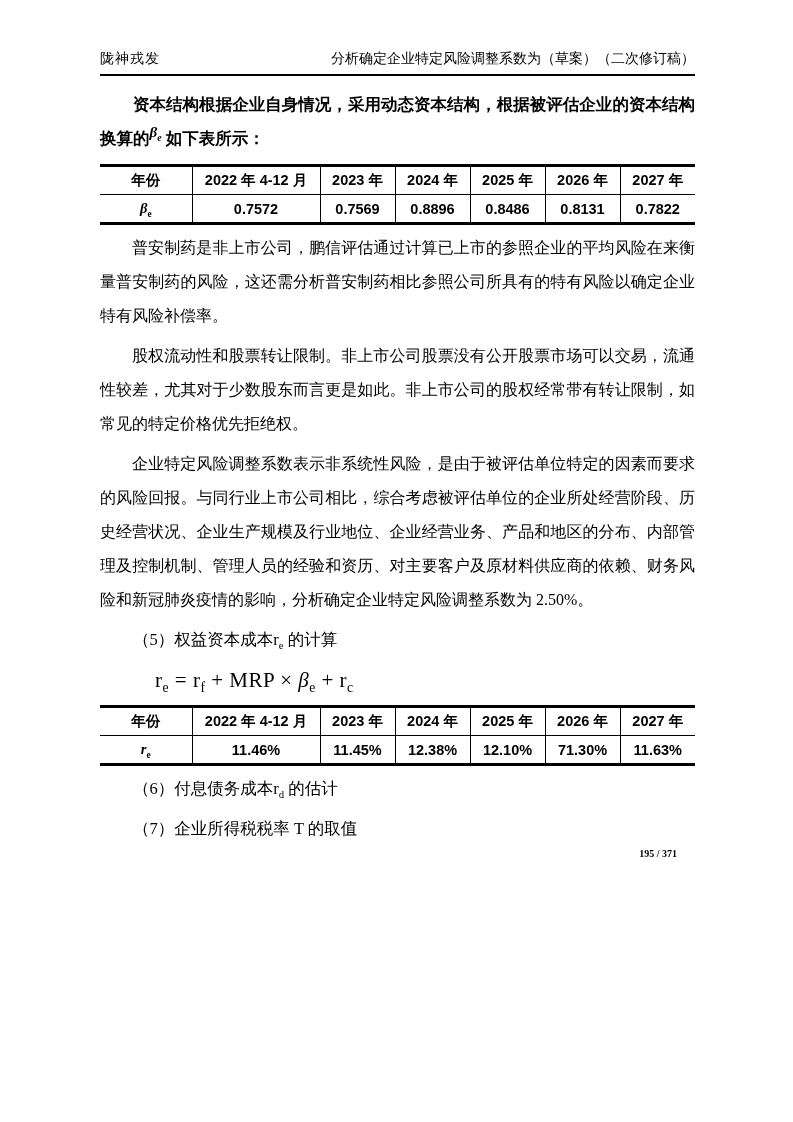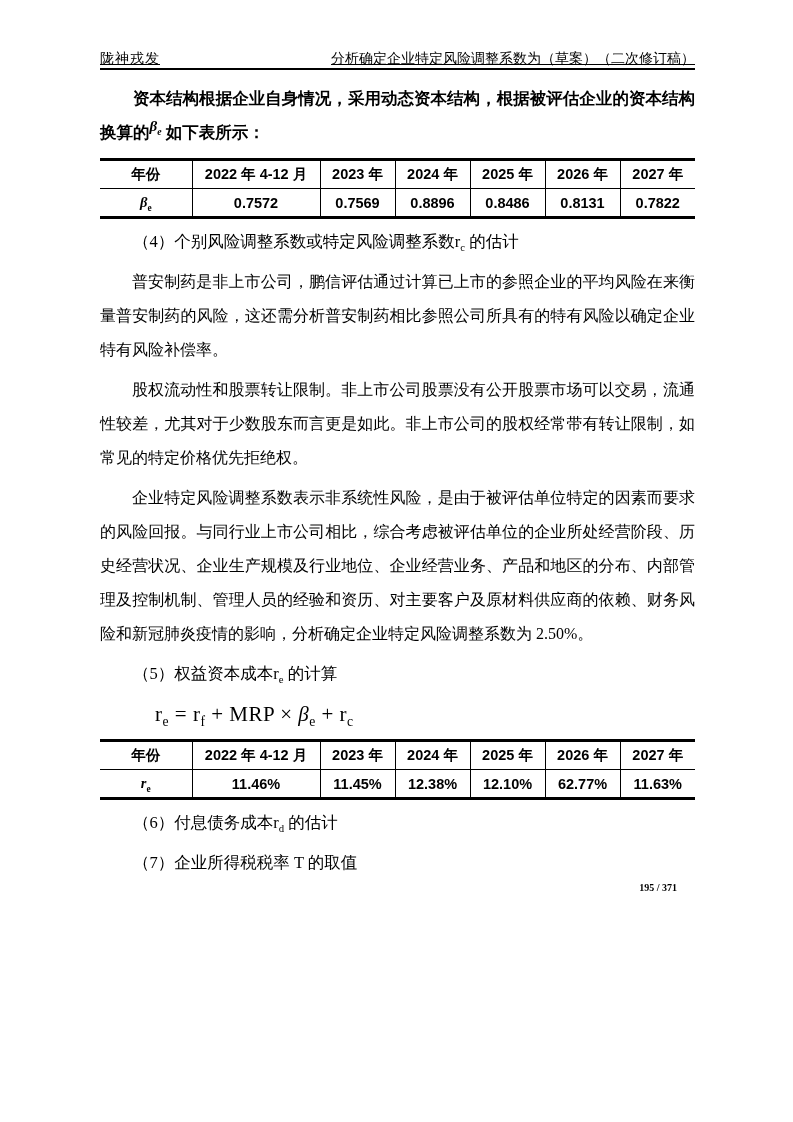--- a/index.html
+++ b/index.html
@@ -13,22 +13,22 @@
     color: #000000;
     font-family: "Liberation Serif", "DejaVu Serif", serif;
     padding: 50px 98px 0 100px;
     overflow: hidden;
   }
   .doc-header {
     display: flex;
     justify-content: space-between;
     align-items: flex-end;
     font-size: 14px;
+    padding-bottom: 6px;
     border-bottom: 2px solid #000000;
-    text-decoration: underline;
   }
   .hdr-left { letter-spacing: 1px; }
   .intro {
     margin-top: 12px;
     font-size: 16.5px;
     font-weight: 700;
     line-height: 34px;
     text-align: justify;
     text-indent: 2em;
   }
@@ -136,21 +136,20 @@
         <td>0.7572</td>
         <td>0.7569</td>
         <td>0.8896</td>
         <td>0.8486</td>
         <td>0.8131</td>
         <td>0.7822</td>
       </tr>
     </tbody>
   </table>
 
-  <p class="heading"><span>（4）个别风险调整系数或特定风险调整系数r</span><sub>c</sub><span> 的估计</span></p>
 
   <p class="body-par">普安制药是非上市公司，鹏信评估通过计算已上市的参照企业的平均风险在来衡量普安制药的风险，这还需分析普安制药相比参照公司所具有的特有风险以确定企业特有风险补偿率。</p>
 
   <p class="body-par">股权流动性和股票转让限制。非上市公司股票没有公开股票市场可以交易，流通性较差，尤其对于少数股东而言更是如此。非上市公司的股权经常带有转让限制，如常见的特定价格优先拒绝权。</p>
 
   <p class="body-par">企业特定风险调整系数表示非系统性风险，是由于被评估单位特定的因素而要求的风险回报。与同行业上市公司相比，综合考虑被评估单位的企业所处经营阶段、历史经营状况、企业生产规模及行业地位、企业经营业务、产品和地区的分布、内部管理及控制机制、管理人员的经验和资历、对主要客户及原材料供应商的依赖、财务风险和新冠肺炎疫情的影响，分析确定企业特定风险调整系数为 2.50%。</p>
 
   <p class="heading"><span>（5）权益资本成本r</span><sub>e</sub><span> 的计算</span></p>
 
   <p class="formula"><span>r</span><sub>e</sub><span> = r</span><sub>f</sub><span> + MRP × </span><span class="beta">β</span><sub>e</sub><span> + r</span><sub>c</sub></p>
@@ -176,21 +175,21 @@
         <th>2027 年</th>
       </tr>
     </thead>
     <tbody>
       <tr>
         <td class="row-label"><span>r</span><sub>e</sub></td>
         <td>11.46%</td>
         <td>11.45%</td>
         <td>12.38%</td>
         <td>12.10%</td>
-        <td>62.77%</td>
+        <td>71.30%</td>
         <td>11.63%</td>
       </tr>
     </tbody>
   </table>
 
   <p class="heading"><span>（6）付息债务成本r</span><sub>d</sub><span> 的估计</span></p>
 
 
   <p class="heading">（7）企业所得税税率 T 的取值</p>
 

